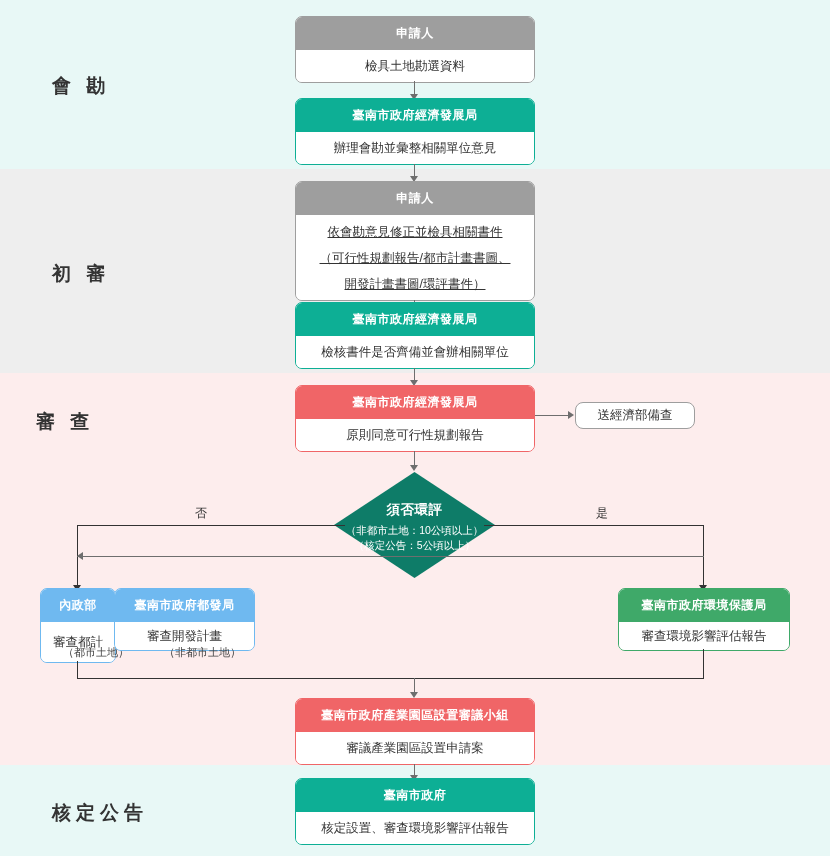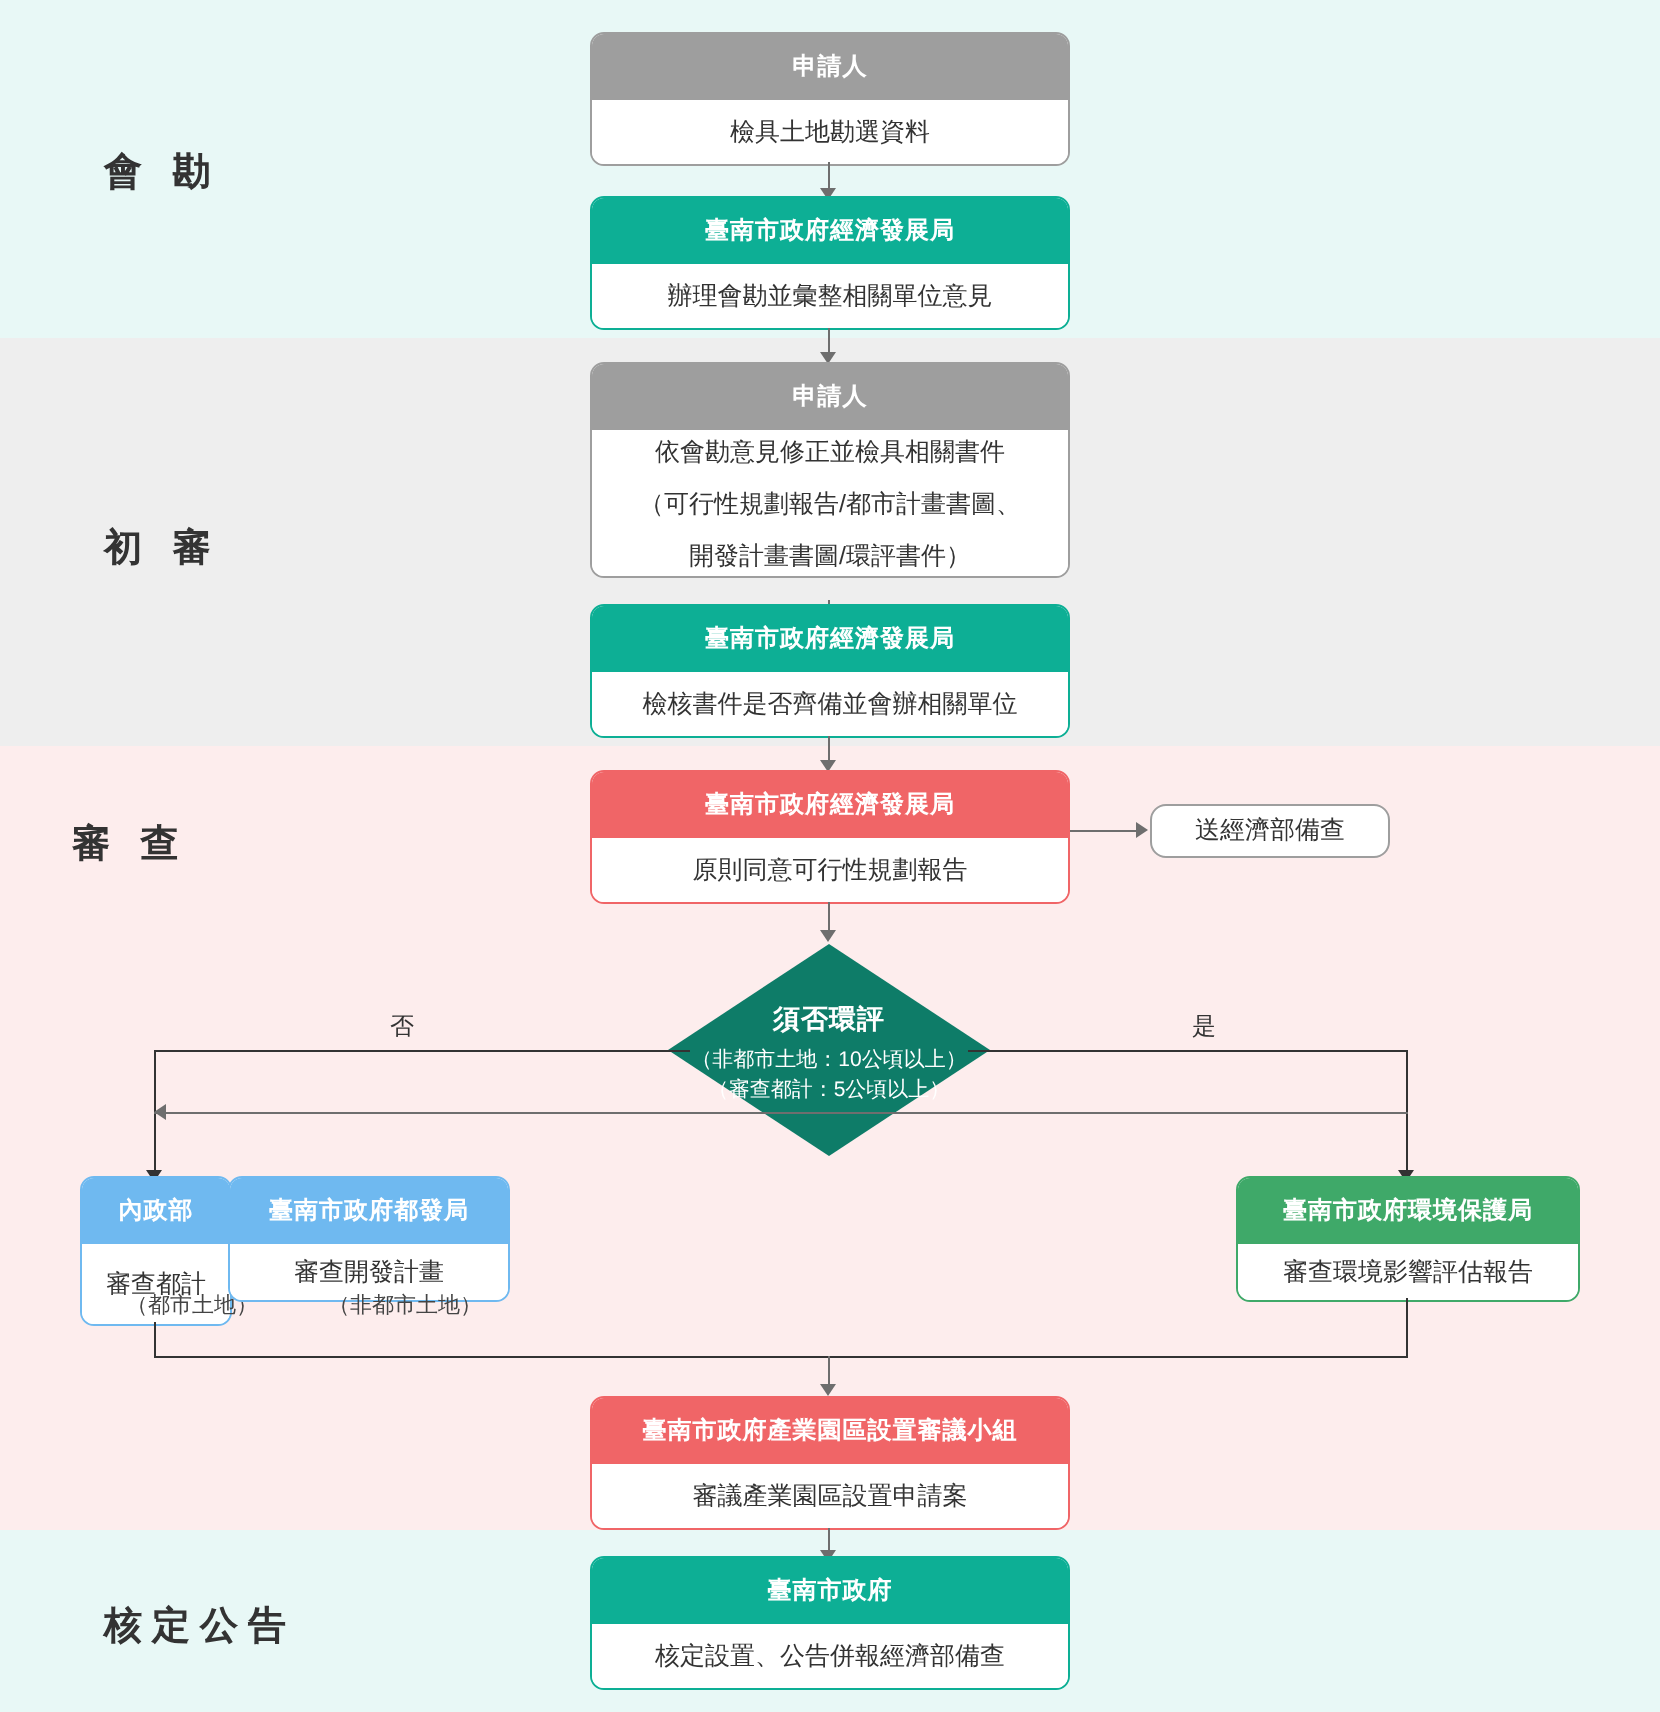--- a/index.html
+++ b/index.html
@@ -164,21 +164,21 @@
   <div class="node teal" style="left:295px; top:98px; width:240px;">
     <div class="hd">臺南市政府經濟發展局</div>
     <div class="bd" style="height:32px;">辦理會勘並彙整相關單位意見</div>
   </div>
 
   <div class="vline" style="left:414px; top:164px; height:15px;"></div>
   <div class="arrow-down" style="left:410px; top:176px;"></div>
 
   <div class="node gray" style="left:295px; top:181px; width:240px;">
     <div class="hd">申請人</div>
-    <div class="bd" style="height:73px; line-height:26px;">
+    <div class="bd" style="height:85px; line-height:26px;text-decoration:underline;">
       <span>依會勘意見修正並檢具相關書件</span>
       <span>（可行性規劃報告/都市計畫書圖、</span>
       <span>開發計畫書圖/環評書件）</span>
     </div>
   </div>
 
   <div class="vline" style="left:414px; top:300px; height:15px;"></div>
   <div class="arrow-down" style="left:410px; top:312px;"></div>
 
   <div class="node teal" style="left:295px; top:302px; width:240px;">
@@ -201,21 +201,21 @@
   </div>
 
   <div class="vline" style="left:414px; top:451px; height:17px;"></div>
   <div class="arrow-down" style="left:410px; top:465px;"></div>
 
   <div class="diamond-wrap" style="left:334px; top:472px; width:161px; height:106px;">
     <div class="diamond-shape"></div>
     <div class="diamond-text">
       <div class="diamond-title">須否環評</div>
       <div class="diamond-sub">（非都市土地：10公頃以上）</div>
-      <div class="diamond-sub" style="margin-top:0;">（審查都計：5公頃以上）</div>
+      <div class="diamond-sub" style="margin-top:0;">（核定公告：5公頃以上）</div>
     </div>
   </div>
 
   <div class="hline dark" style="left:77px; top:525px; width:268px;"></div>
   <div class="vline dark" style="left:77px; top:525px; height:63px;"></div>
   <div class="arrow-down dark" style="left:73px; top:585px;"></div>
   <div class="edge-label" style="left:195px; top:505px;">否</div>
 
   <div class="hline dark" style="left:484px; top:525px; width:220px;"></div>
   <div class="vline dark" style="left:703px; top:525px; height:63px;"></div>
@@ -251,16 +251,16 @@
   <div class="node red" style="left:295px; top:698px; width:240px;">
     <div class="hd">臺南市政府產業園區設置審議小組</div>
     <div class="bd" style="height:32px;">審議產業園區設置申請案</div>
   </div>
 
   <div class="vline" style="left:414px; top:764px; height:14px;"></div>
   <div class="arrow-down" style="left:410px; top:775px;"></div>
 
   <div class="node teal" style="left:295px; top:778px; width:240px;">
     <div class="hd">臺南市政府</div>
-    <div class="bd" style="height:32px;">核定設置、公告併報經濟部備查</div>
+    <div class="bd" style="height:32px;">核定設置、審查環境影響評估報告</div>
   </div>
 
 </div>
 
 </body></html>

